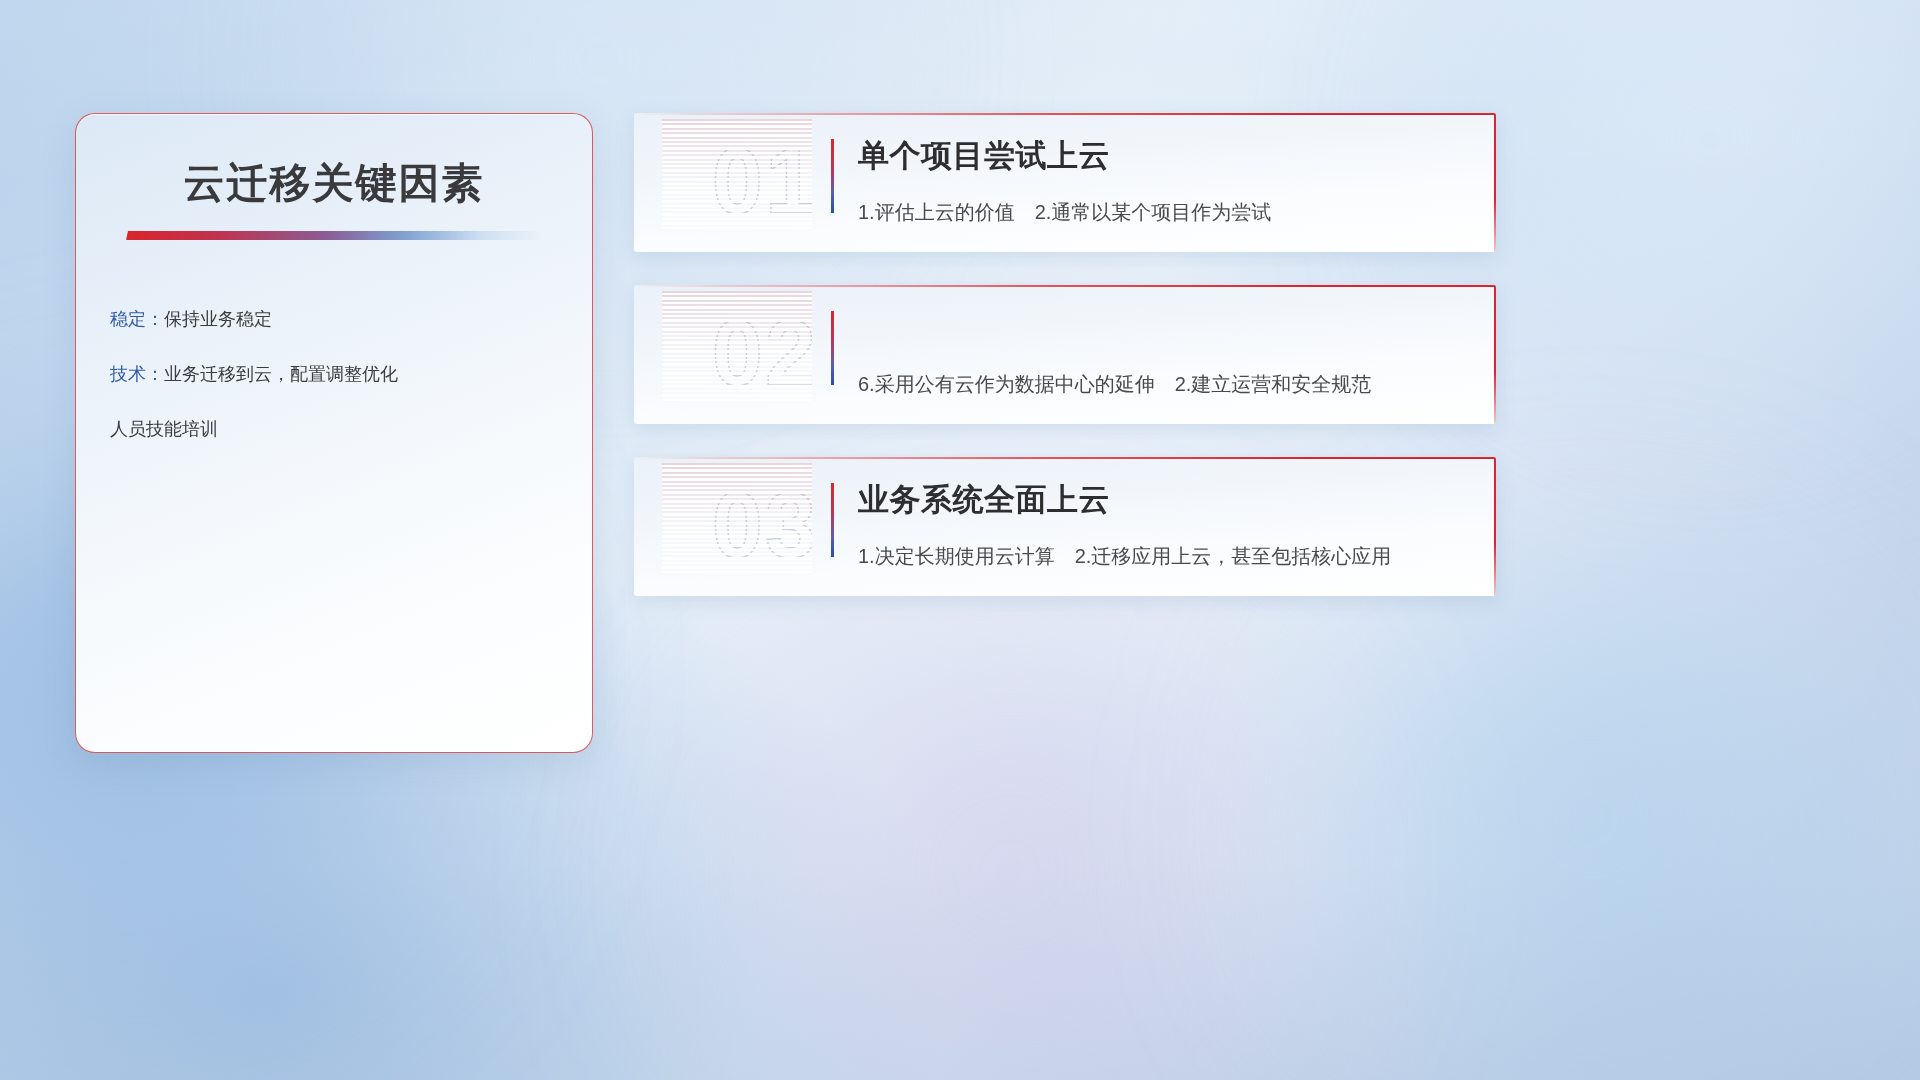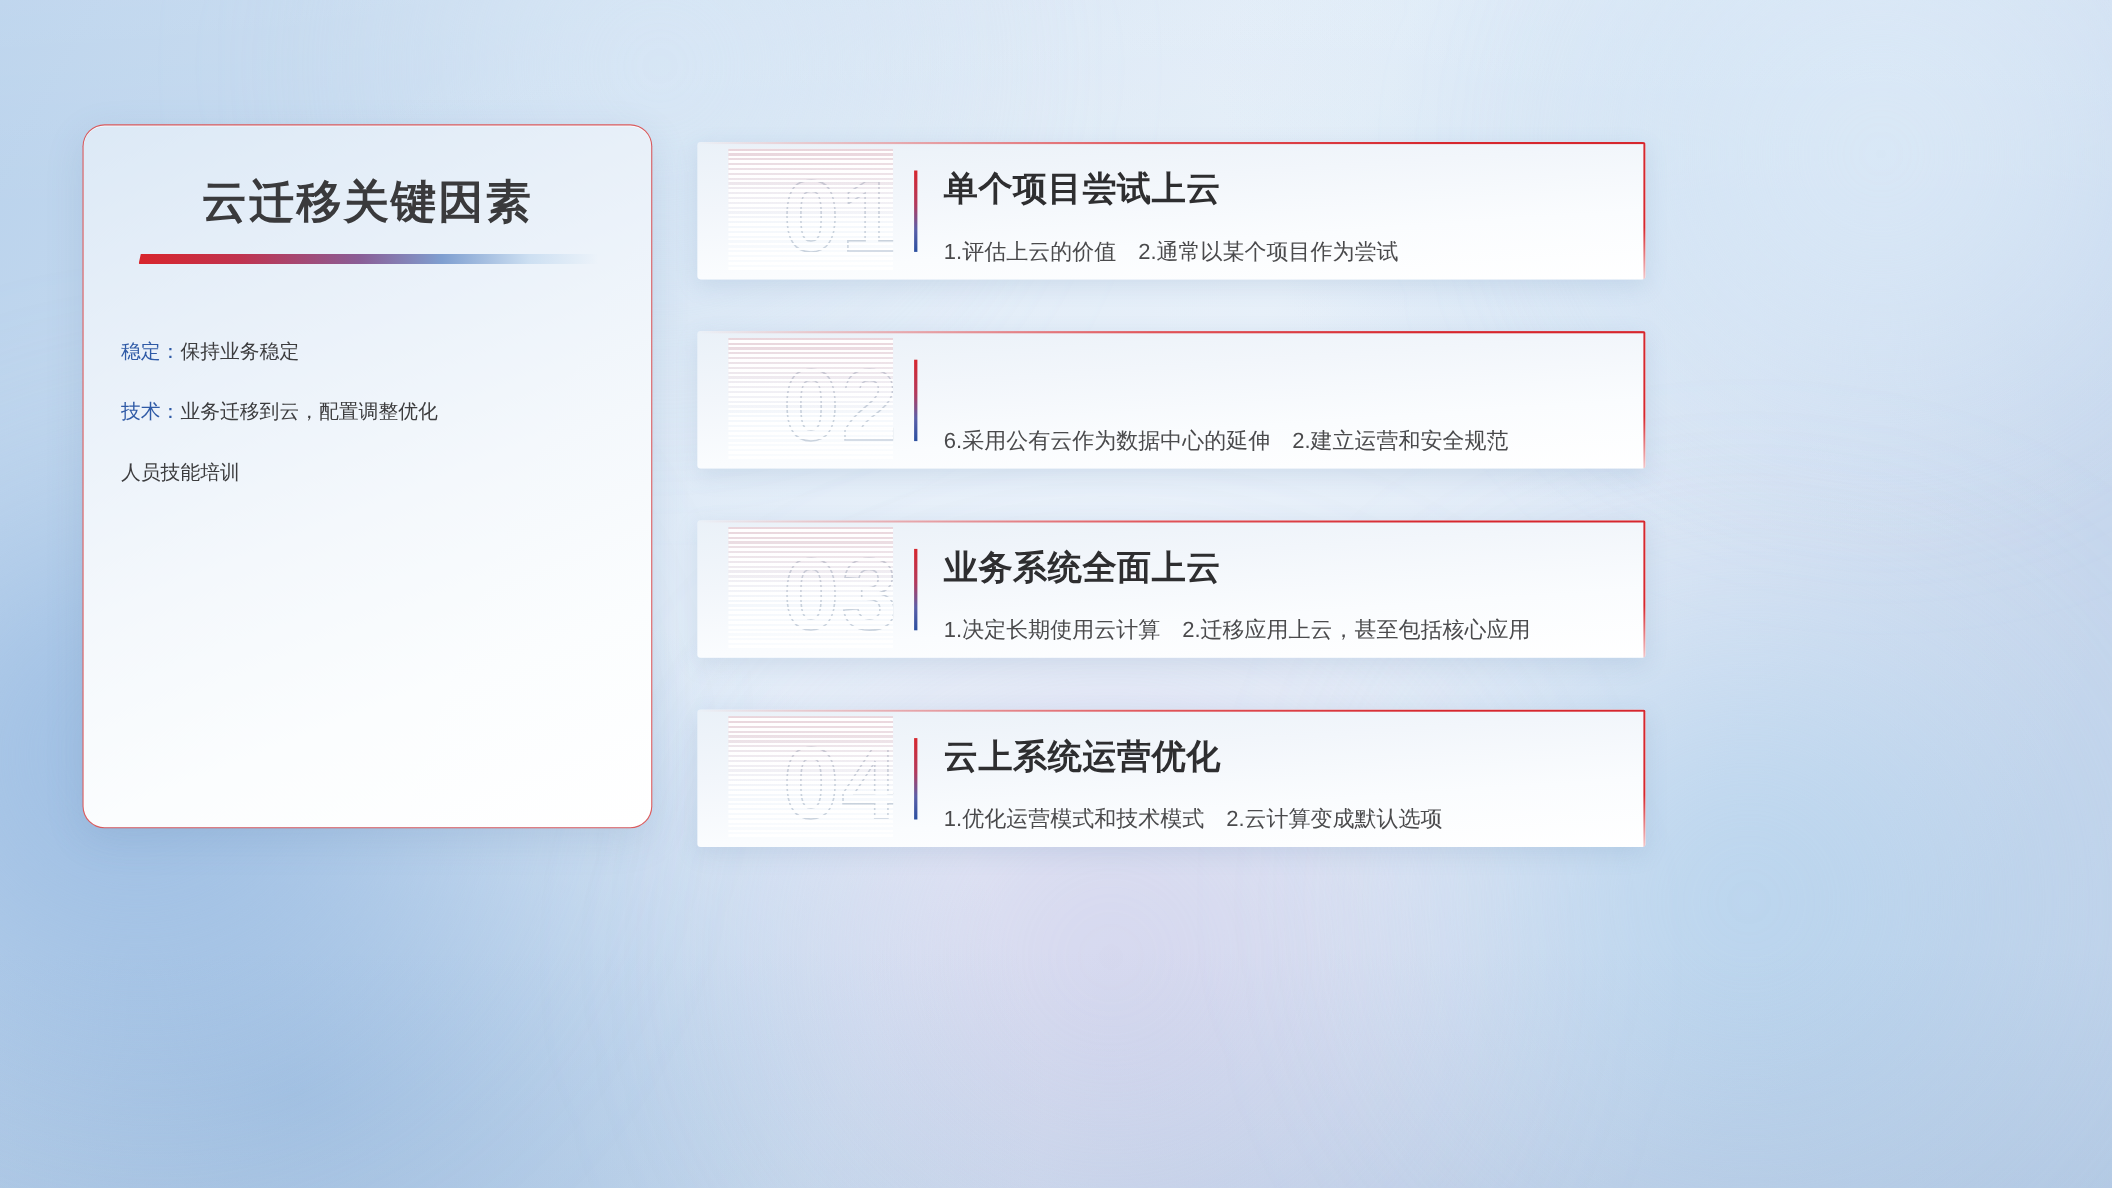--- a/index.html
+++ b/index.html
@@ -65,26 +65,25 @@
   .lc-line{
     font-size:18px; color:#3c3c3e; line-height:1.0;
     margin-bottom:37px; white-space:nowrap; font-weight:400;
   }
   .lc-line:last-child{ margin-bottom:0; }
   .lc-key{ color:#2f5aa6; }
   .lc-key-dark{ color:#3c3c3e; }
 
   
   .r-card{
-    position:absolute; left:634px; width:862px; height:125px;
+    position:absolute; left:634px; width:862px; height:139px;
     border-radius:3px;
     background:linear-gradient(176deg,#eaf1f8 0%,#f2f6fb 34%,#fafcfe 66%,#ffffff 100%);
     box-shadow:0 6px 20px rgba(95,130,175,.16);
     overflow:hidden;
-    margin-top:16px;
   }
   .r-card::before{
     content:""; position:absolute; left:0; right:0; top:0; height:1.6px;
     background:linear-gradient(90deg,rgba(226,138,140,0) 0%,rgba(226,120,122,.35) 12%,
                #e0555a 48%,#d6272e 78%,#d6272e 100%);
   }
   .r-card::after{
     content:""; position:absolute; right:0; top:0; bottom:0; width:1.6px;
     background:linear-gradient(180deg,#d6272e 0%,#d6272e 62%,rgba(214,39,46,.25) 100%);
   }
@@ -184,24 +183,14 @@
     <div class="rc-num-wrap">
       <div class="rc-num">03</div>
       <div class="rc-num-tint"></div>
       <div class="rc-num-stripes"></div>
     </div>
     <div class="rc-bar"></div>
     <div class="rc-title">业务系统全面上云</div>
     <div class="rc-sub">1.决定长期使用云计算　2.迁移应用上云，甚至包括核心应用</div>
   </div>
 
-  <div class="r-card rc-4">
-    <div class="rc-num-wrap">
-      <div class="rc-num">04</div>
-      <div class="rc-num-tint"></div>
-      <div class="rc-num-stripes"></div>
-    </div>
-    <div class="rc-bar"></div>
-    <div class="rc-title">云上系统运营优化</div>
-    <div class="rc-sub">1.优化运营模式和技术模式　2.云计算变成默认选项</div>
-  </div>
 
 </div>
 
 </body></html>

